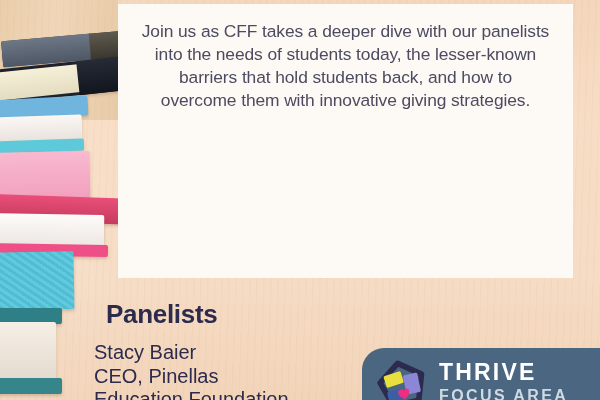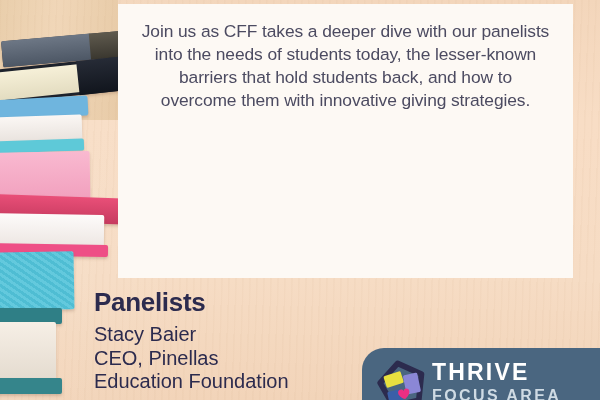--- a/index.html
+++ b/index.html
@@ -84,21 +84,21 @@
   .card .para-gap { height: 24px; }
 
   
   .panelists {
     position: absolute;
     left: 94px;
     top: 288px;
     width: 280px;
   }
   .panelists-title {
-    margin: 0;
+    margin: 12px;
     font-size: 26px;
     font-weight: 700;
     color: #2c2b4e;
     letter-spacing: -0.3px;
     line-height: 1.1;
   }
   .panelist-name {
     margin: 6px 0 0 0;
     font-size: 20px;
     font-weight: 400;
@@ -120,21 +120,21 @@
     left: 362px;
     top: 348px;
     width: 238px;
     height: 52px;
     background: #4a6680;
     border-top-left-radius: 22px;
     display: flex;
     align-items: flex-start;
     padding: 9px 0 0 14px;
     box-sizing: border-box;
-    gap: 4px;
+    gap: 11px;
     overflow: hidden;
   }
   .badge-logo { width: 52px; height: 52px; flex: 0 0 auto; margin-top: 1px; }
   .badge-text { display: flex; flex-direction: column; padding-top: 3px; }
   .badge-title {
     color: #ffffff;
     font-size: 23px;
     font-weight: 700;
     letter-spacing: 2.2px;
     line-height: 1.05;

